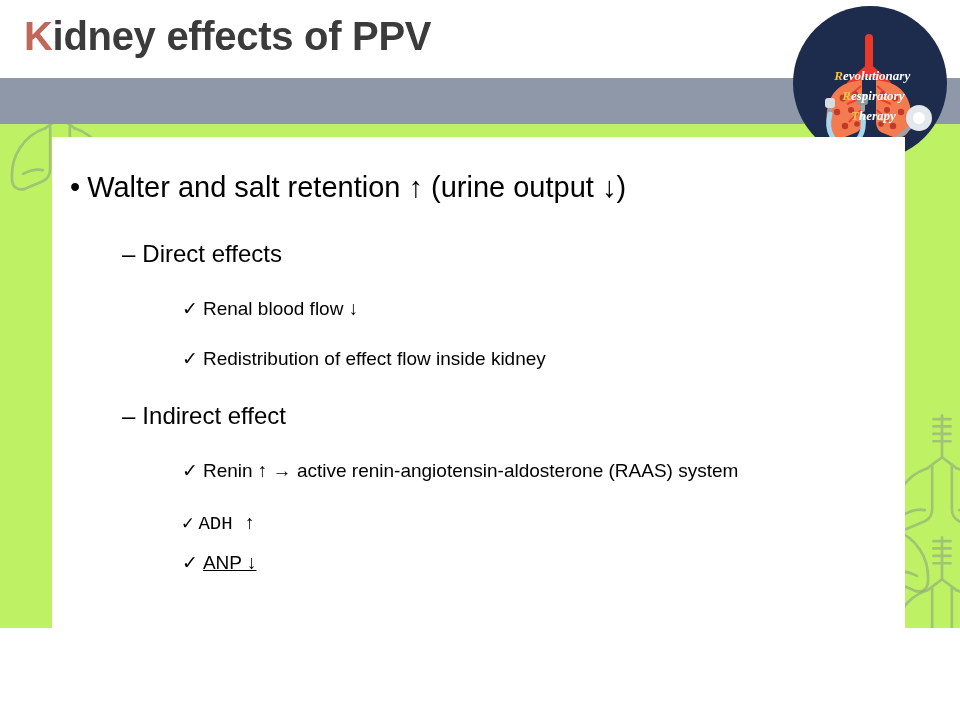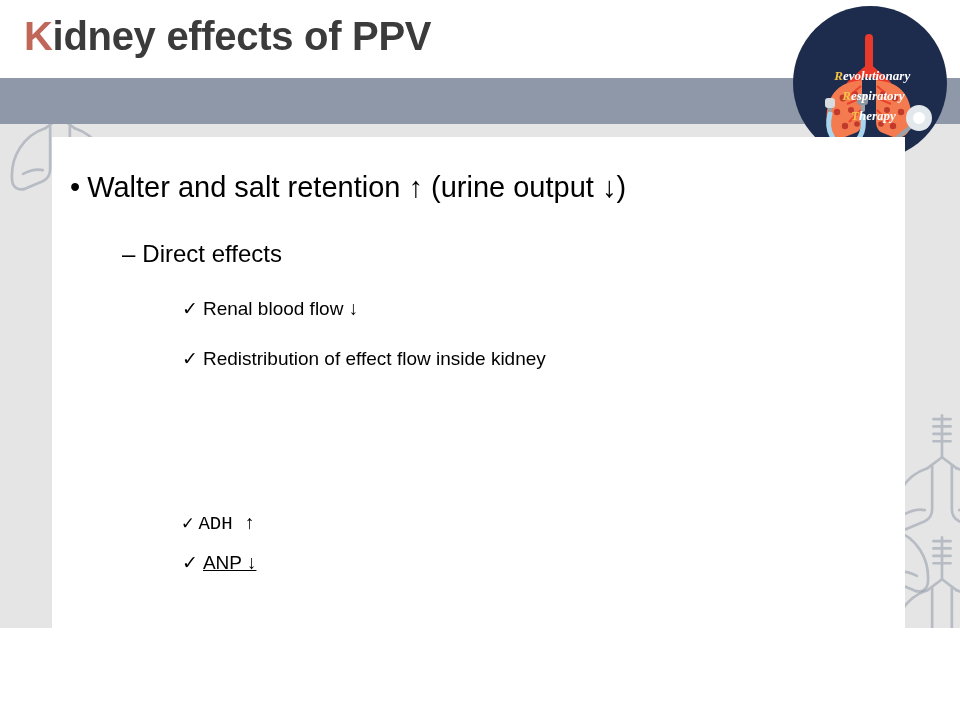--- a/index.html
+++ b/index.html
@@ -5,21 +5,21 @@
   html, body {
     margin: 0;
     padding: 0;
     background: #ffffff;
   }
   #slide {
     position: relative;
     width: 960px;
     height: 628px;
     overflow: hidden;
-    background: #e5e5e5;
+    background: #bef264;
     font-family: "Liberation Sans", sans-serif;
   }
 
   
   #watermarks {
     position: absolute;
     inset: 0;
     pointer-events: none;
   }
   .wm {
@@ -250,21 +250,27 @@
     </div>
 
     <div class="line lvl3" style="top:160px;">
       <span class="mark mark-check">✓</span><span>Renal blood flow ↓</span>
     </div>
 
     <div class="line lvl3" style="top:210px;">
       <span class="mark mark-check">✓</span><span>Redistribution of effect flow inside kidney</span>
     </div>
 
-
+    <div class="line lvl2" style="top:265px;">
+      <span class="mark">–</span><span>Indirect effect</span>
+    </div>
+
+    <div class="line lvl3" style="top:322px;">
+      <span class="mark mark-check">✓</span><span>Renin ↑ → active renin-angiotensin-aldosterone (RAAS) system</span>
+    </div>
 
     <div class="line lvl3" style="top:374px;font-family:Liberation Mono, monospace;">
       <span class="mark mark-check">✓</span><span>ADH ↑</span>
     </div>
 
     <div class="line lvl3" style="top:414px;text-decoration:underline;">
       <span class="mark mark-check">✓</span><span>ANP ↓</span>
     </div>
 
   </div>

